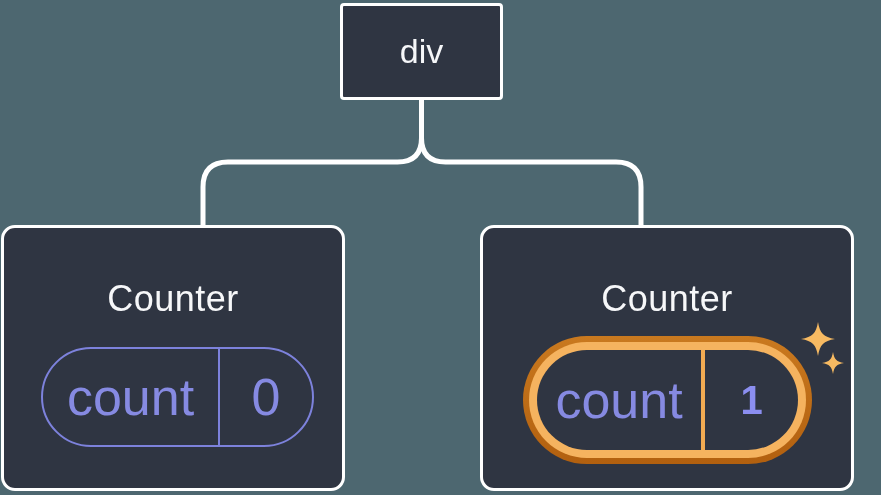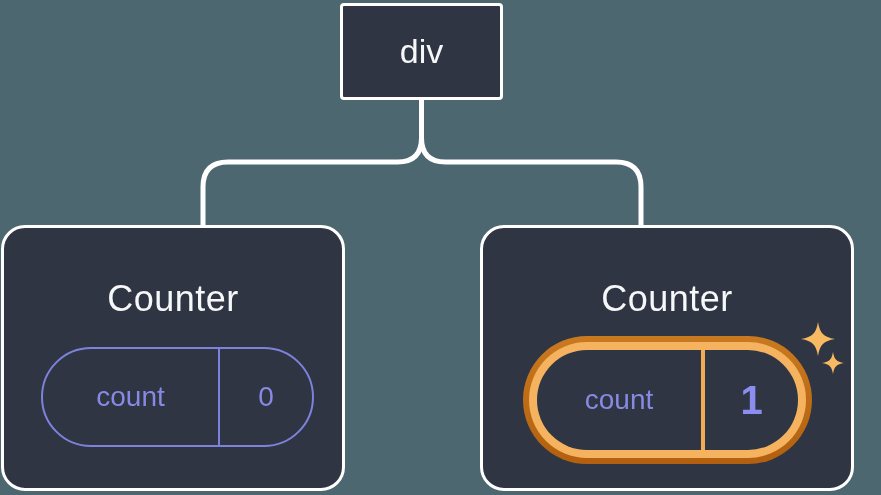--- a/index.html
+++ b/index.html
@@ -41,21 +41,21 @@
     font-weight: 500;
   }
   
   .card {
     position: absolute;
     top: 225px;
     height: 266px;
     box-sizing: border-box;
     background: #2f3542;
     border: 3px solid #ffffff;
-    border-radius: 24px;
+    border-radius: 14px;
   }
   .card-left  { left: 1px;  width: 344px; }
   .card-right { left: 480px; width: 374px; }
   .card-title {
     position: absolute;
     top: 50px;
     left: 0;
     width: 100%;
     text-align: center;
     color: #f6f7f9;
@@ -85,21 +85,21 @@
   }
   .pill-divider { flex: 0 0 2px; background: #7d82dc; }
   .pill-value-cell {
     flex: 1 1 auto;
     display: flex;
     align-items: center;
     justify-content: center;
   }
   .state-text {
     color: #868ae2;
-    font-size: 28px;
+    font-size: 52px;
     font-weight: 400;
   }
   
   .pill-highlight {
     position: absolute;
     left: 40px;
     top: 108px;
     width: 289px;
     height: 128px;
     box-sizing: border-box;

